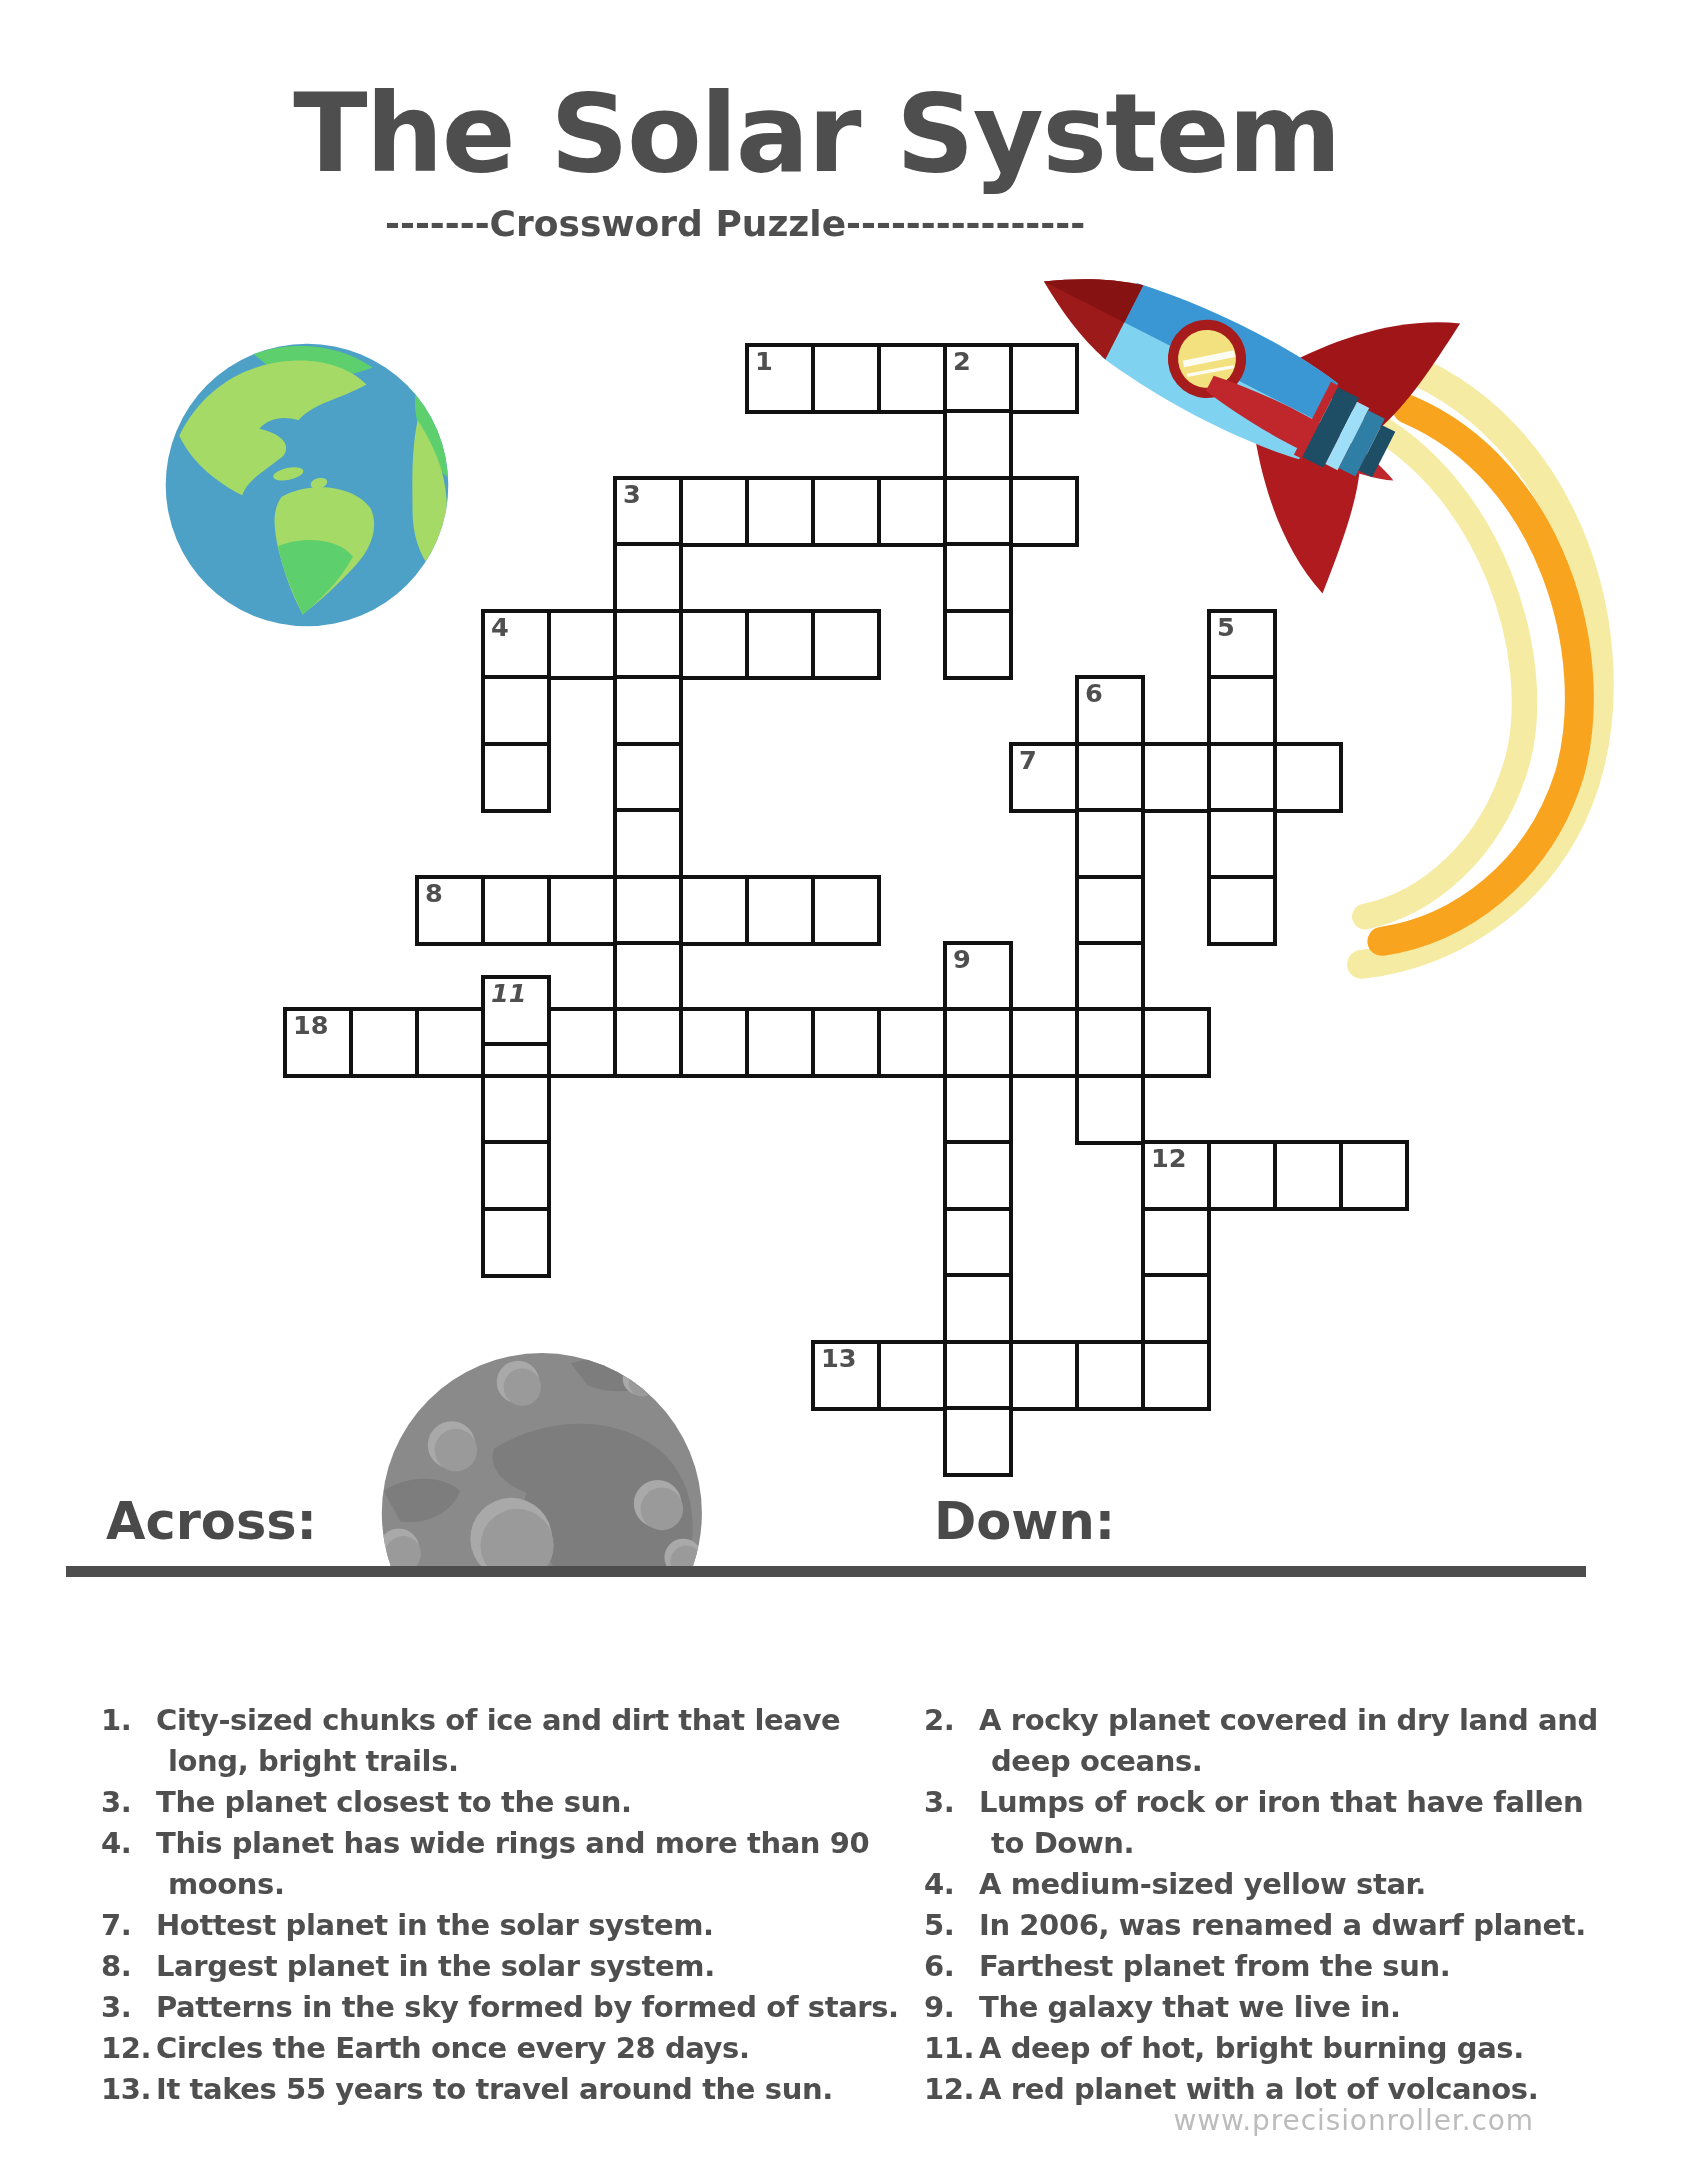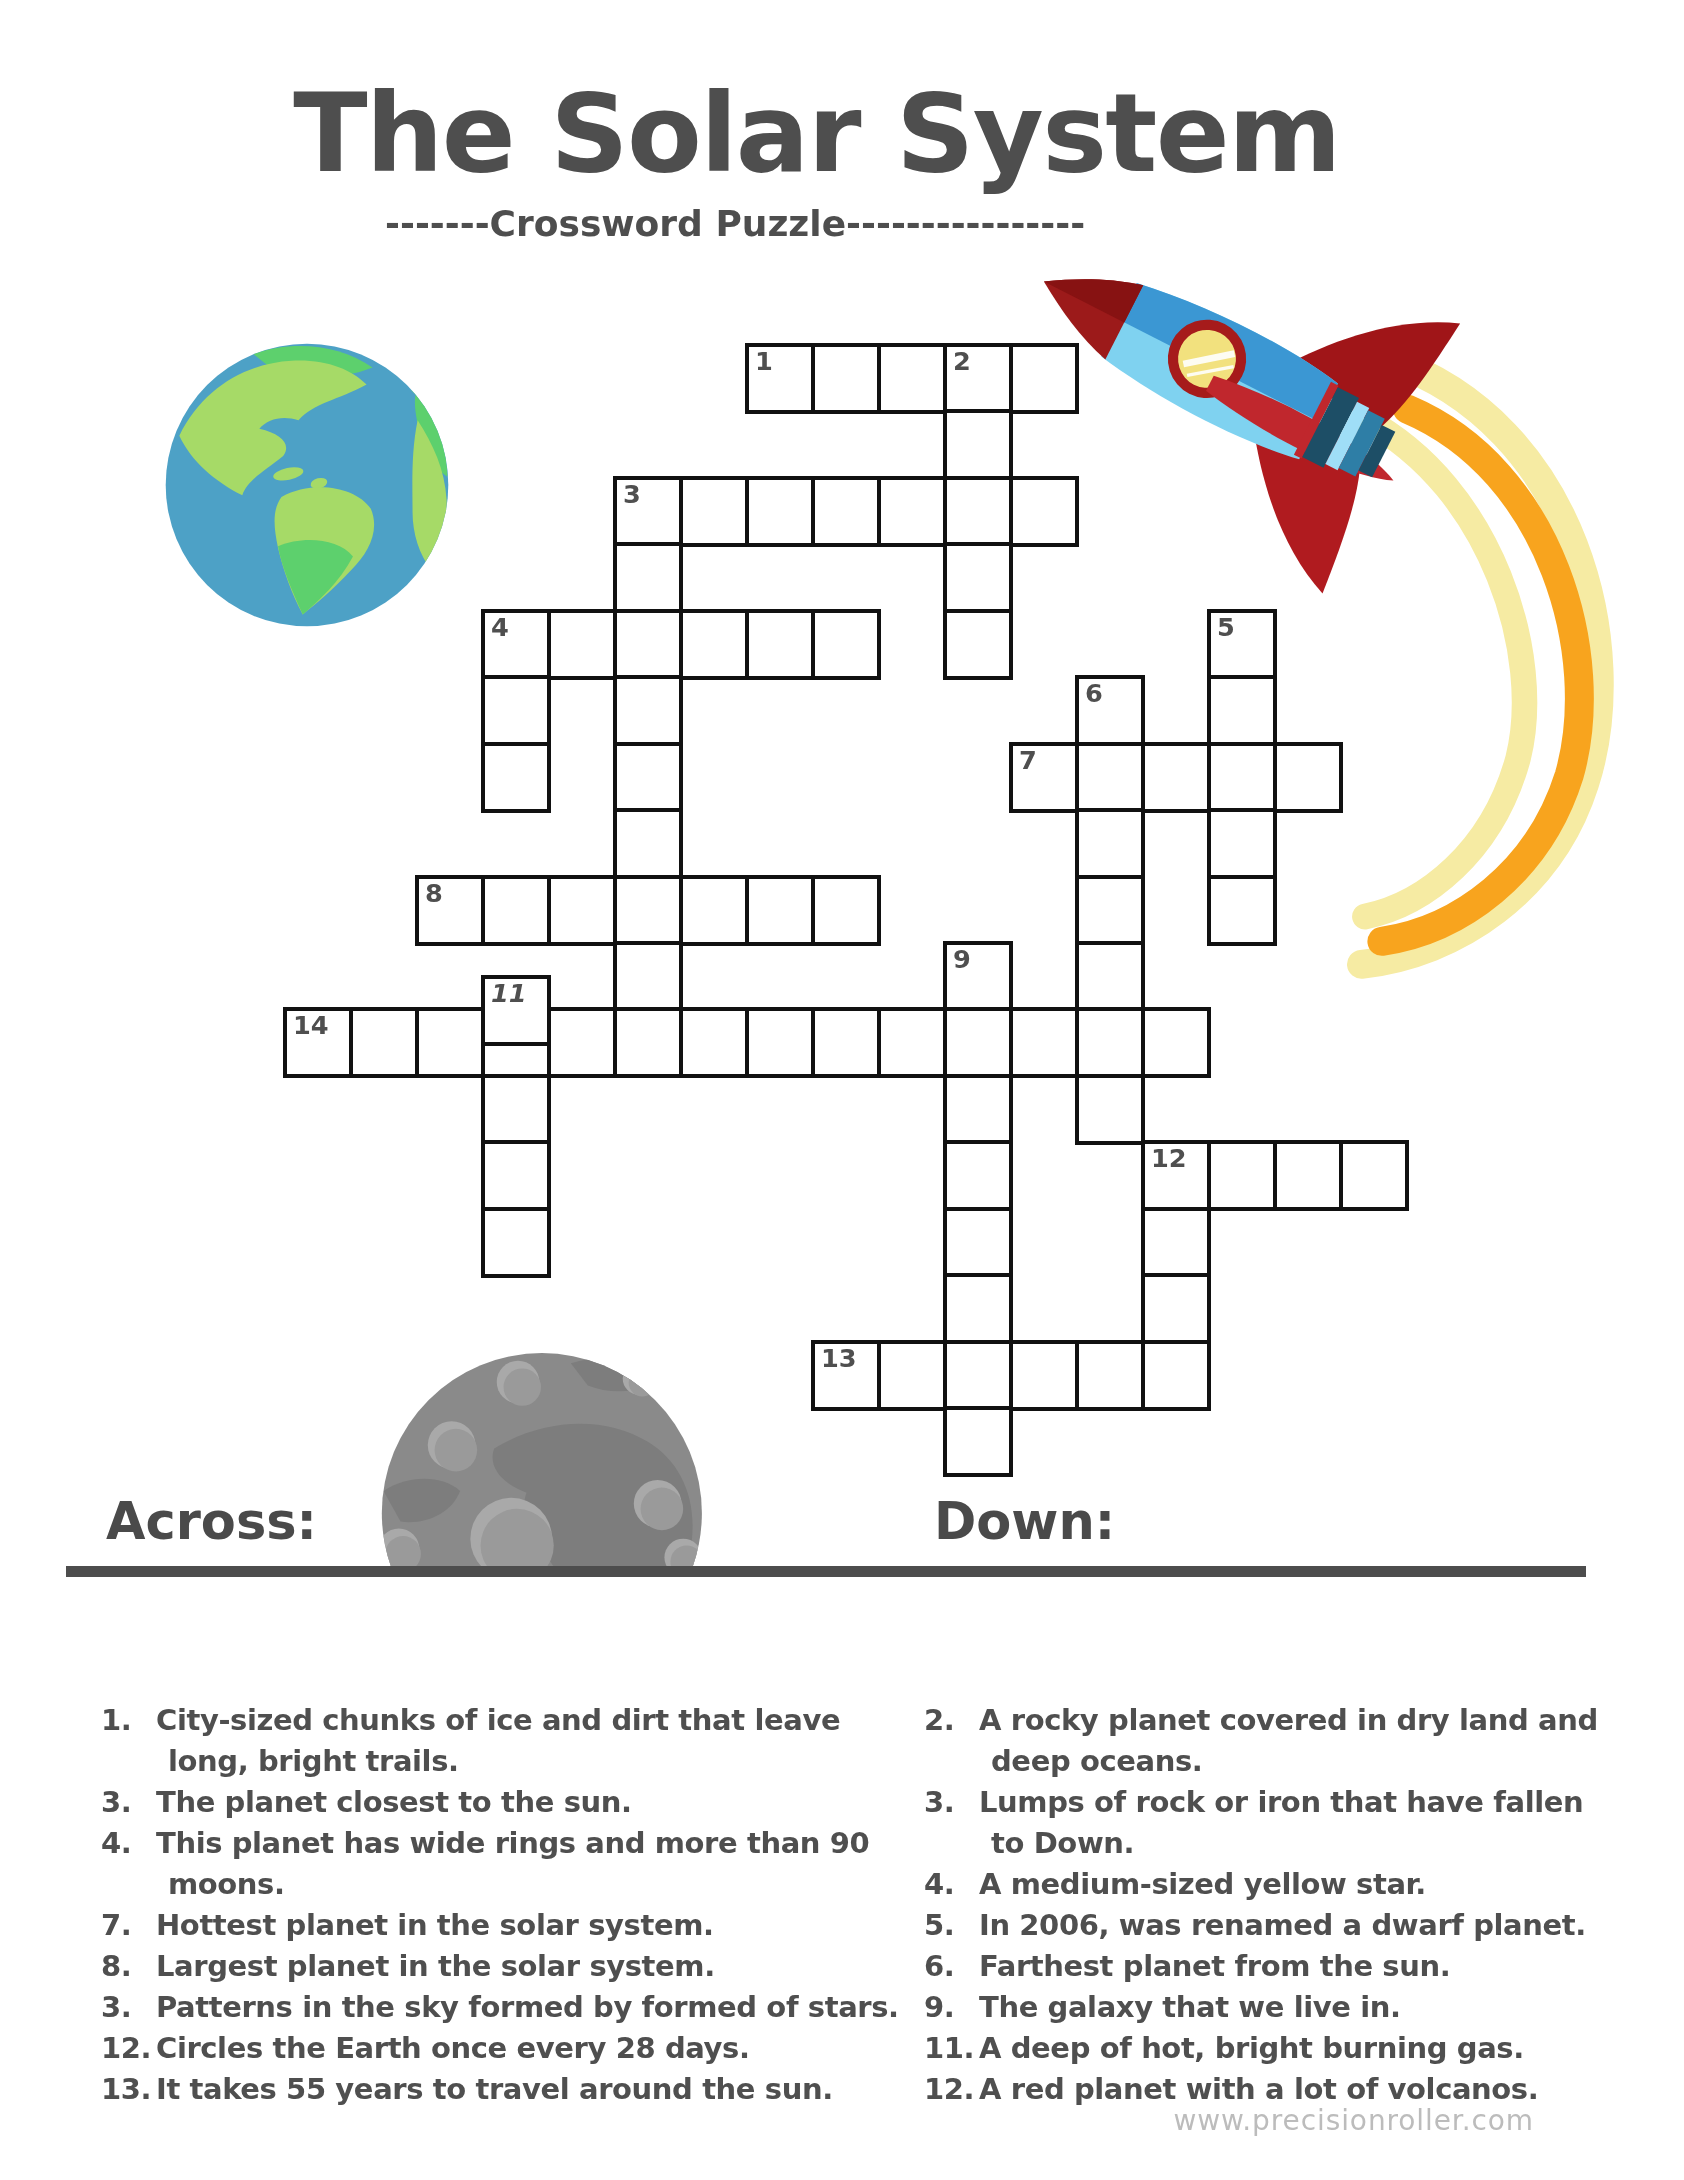--- a/index.html
+++ b/index.html
@@ -170,21 +170,21 @@
         <span class="cnum" style="color: rgb(79, 79, 79);">9</span>
       </div>
       <div class="cell" style="left: 660px; top: 664px; width: 70px; height: 71px; border-color: rgb(17, 17, 17);"></div>
       <div class="cell" style="left: 660px; top: 731px; width: 70px; height: 71px; border-color: rgb(17, 17, 17);"></div>
       <div class="cell" style="left: 660px; top: 797px; width: 70px; height: 71px; border-color: rgb(17, 17, 17);"></div>
       <div class="cell" style="left: 660px; top: 864px; width: 70px; height: 71px; border-color: rgb(17, 17, 17);"></div>
       <div class="cell" style="left: 660px; top: 930px; width: 70px; height: 71px; border-color: rgb(17, 17, 17);"></div>
       <div class="cell" style="left: 660px; top: 997px; width: 70px; height: 71px; border-color: rgb(17, 17, 17);"></div>
       <div class="cell" style="left: 660px; top: 1063px; width: 70px; height: 71px; border-color: rgb(17, 17, 17);"></div>
       <div class="cell" style="left: 0px; top: 664px; width: 70px; height: 71px; border-color: rgb(17, 17, 17);">
-        <span class="cnum" style="color: rgb(79, 79, 79);">14</span>
+        <span class="cnum" style="color: rgb(79, 79, 79);">18</span>
       </div>
       <div class="cell" style="left: 66px; top: 664px; width: 70px; height: 71px; border-color: rgb(17, 17, 17);"></div>
       <div class="cell" style="left: 132px; top: 664px; width: 70px; height: 71px; border-color: rgb(17, 17, 17);"></div>
       <div class="cell" style="left: 198px; top: 632px; width: 70px; height: 71px; border-color: rgb(17, 17, 17); font-style: italic;">
         <span class="cnum" style="color: rgb(79, 79, 79);">11</span>
       </div>
       <div class="cell" style="left: 264px; top: 664px; width: 70px; height: 71px; border-color: rgb(17, 17, 17);"></div>
       <div class="cell" style="left: 396px; top: 664px; width: 70px; height: 71px; border-color: rgb(17, 17, 17);"></div>
       <div class="cell" style="left: 462px; top: 664px; width: 70px; height: 71px; border-color: rgb(17, 17, 17);"></div>
       <div class="cell" style="left: 528px; top: 664px; width: 70px; height: 71px; border-color: rgb(17, 17, 17);"></div>

